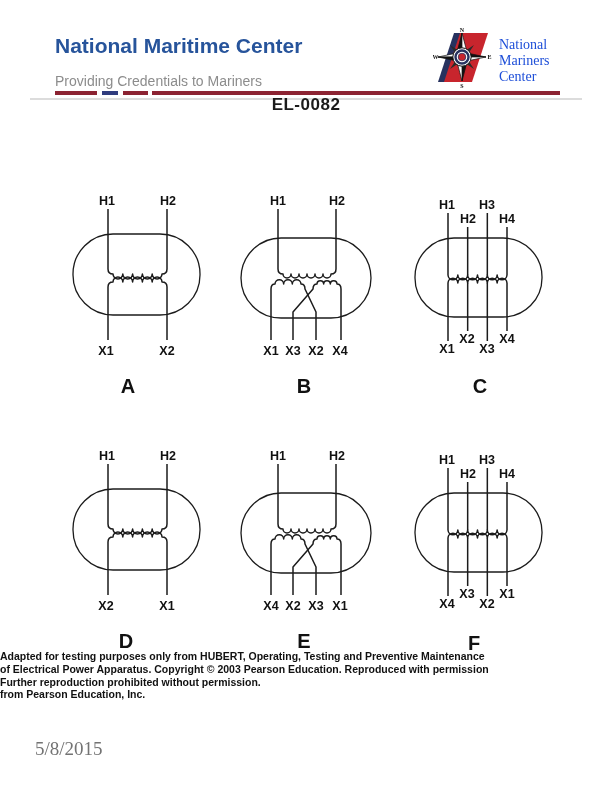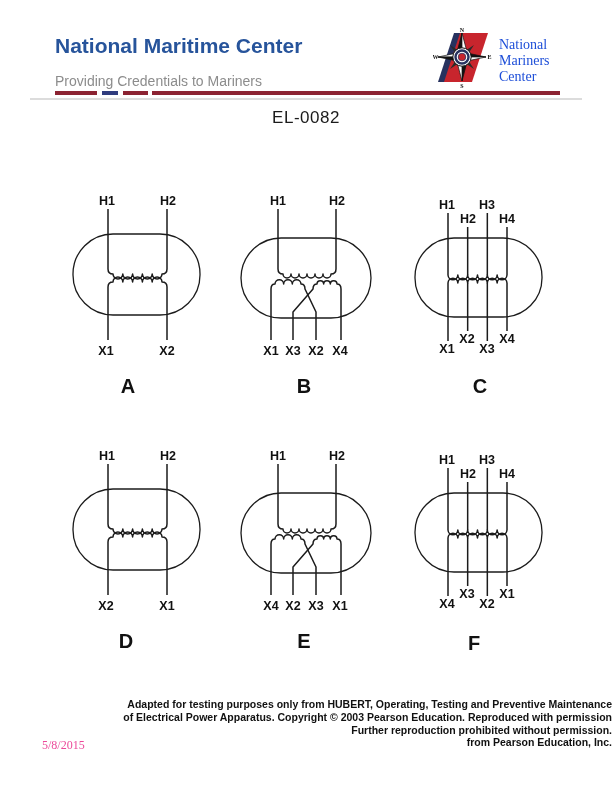--- a/index.html
+++ b/index.html
@@ -9,36 +9,36 @@
   
   .title{position:absolute;left:55px;top:34px;font-size:21px;font-weight:bold;color:#27549B;}
   .subtitle{position:absolute;left:55px;top:73px;font-size:14px;color:#8C8C8C;}
   .logo-art{position:absolute;left:433px;top:26px;width:62px;height:62px;}
   .logo-text{position:absolute;left:499px;top:37px;font-family:"Liberation Serif",serif;
              font-size:14px;line-height:16px;color:#1d4ed8;}
   .rule{position:absolute;left:55px;top:91px;width:505px;height:4px;display:flex;}
   .rule .seg{height:4px;}
   .gray-line{position:absolute;left:30px;top:98px;width:552px;height:2px;background:#DCDCDC;}
 
-  .doc-id{position:absolute;left:0;top:108px;width:612px;text-align:center;
-          font-size:17px;font-weight:normal;letter-spacing:.5px;}
+  .doc-id{position:absolute;left:0;top:95px;width:612px;text-align:center;
+          font-size:17px;font-weight:bold;letter-spacing:.5px;}
 
   
   .diag{position:absolute;width:170px;height:215px;}
   .diag .core{fill:none;stroke:#1b1b1b;stroke-width:1.3;}
   .diag .w{fill:none;stroke:#1b1b1b;stroke-width:1.5;stroke-linejoin:round;}
   .diag text{font-family:"Liberation Sans",sans-serif;font-weight:bold;fill:#111;}
   .diag .lbl{font-size:12.5px;}
   .diag .letter{font-size:20px;}
 
   
-  .footer{position:absolute;left:0;top:698px;width:612px;text-align:right;
+  .footer{position:absolute;left:0;top:650px;width:612px;text-align:left;
           font-size:10.5px;font-weight:bold;line-height:12.8px;color:#111;}
-  .date{position:absolute;left:42px;top:738px;font-family:"Liberation Serif",serif;
-        font-size:12px;color:#ec4899;}
+  .date{position:absolute;left:35px;top:738px;font-family:"Liberation Serif",serif;
+        font-size:19px;color:#737373;}
 
   
   .cmp-letter{font-family:"Liberation Serif",serif;font-size:6px;fill:#111;font-weight:bold;}
 </style>
 </head>
 <body>
 
 <div id="page">
 
   <div class="title">National Maritime Center</div>

